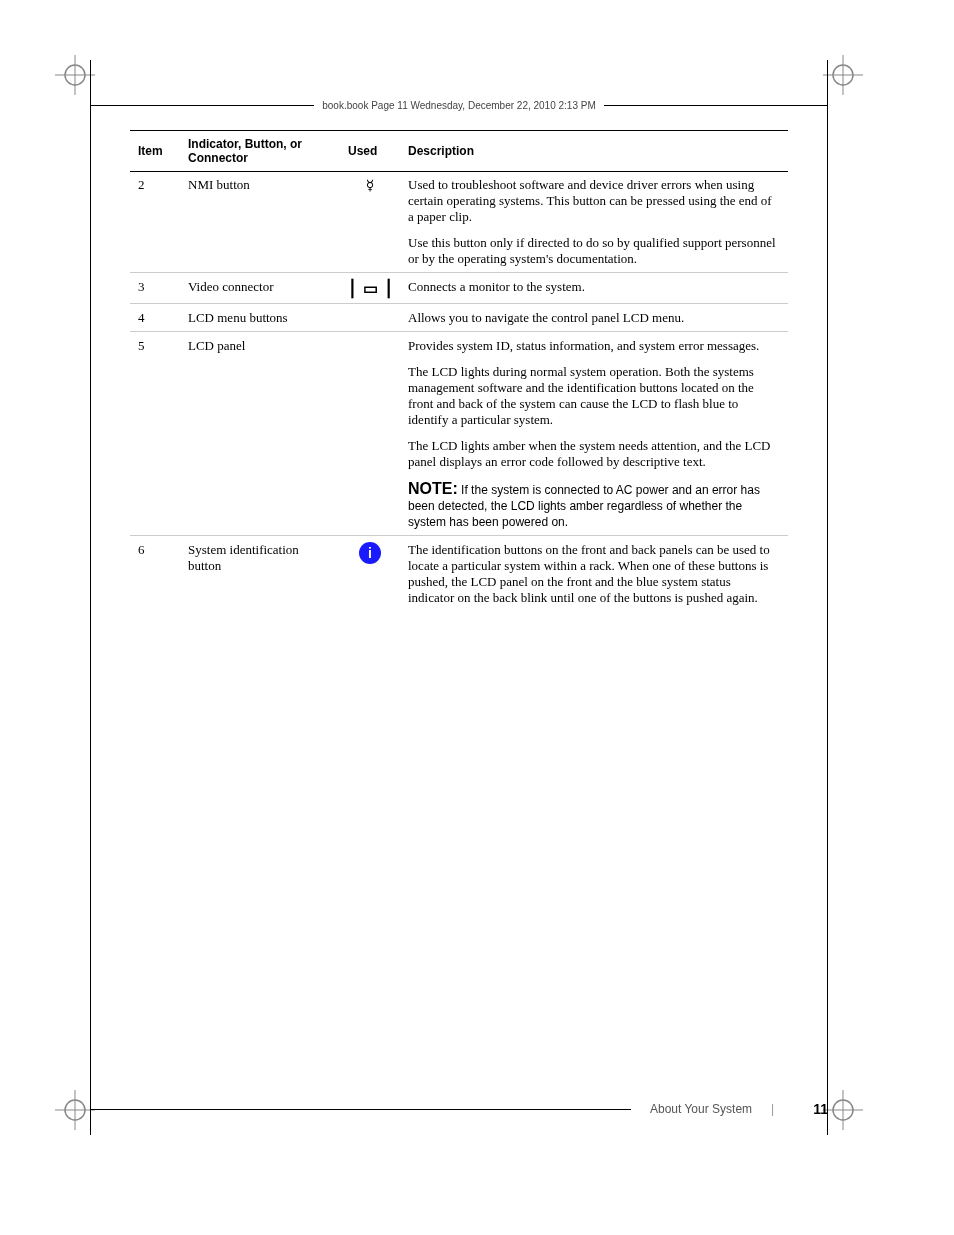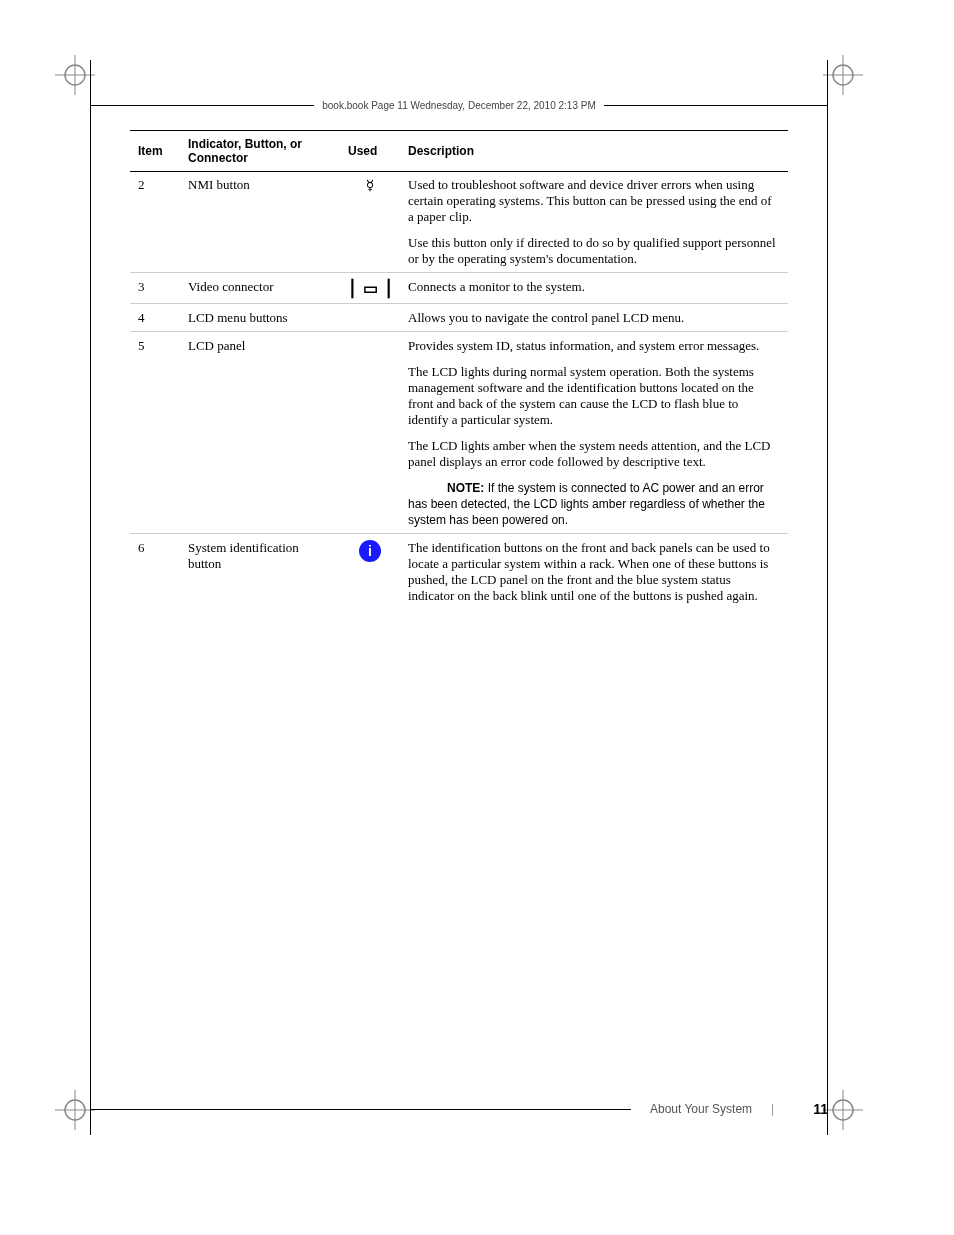--- a/index.html
+++ b/index.html
@@ -119,22 +119,21 @@
     .col-desc { width: auto; }
 
     .row-divider td {
       border-top: 1px solid #ccc;
       padding-top: 6px;
     }
 
     .note-bold {
       font-weight: bold;
       font-family: Arial, Helvetica, sans-serif;
-      font-size: 12px;
-      margin-left: 39px;
+      font-size: 16px;
     }
 
     .note-text {
       font-family: Arial, Helvetica, sans-serif;
       font-size: 12px;
     }
 
     .icon-cell {
       text-align: center;
     }

